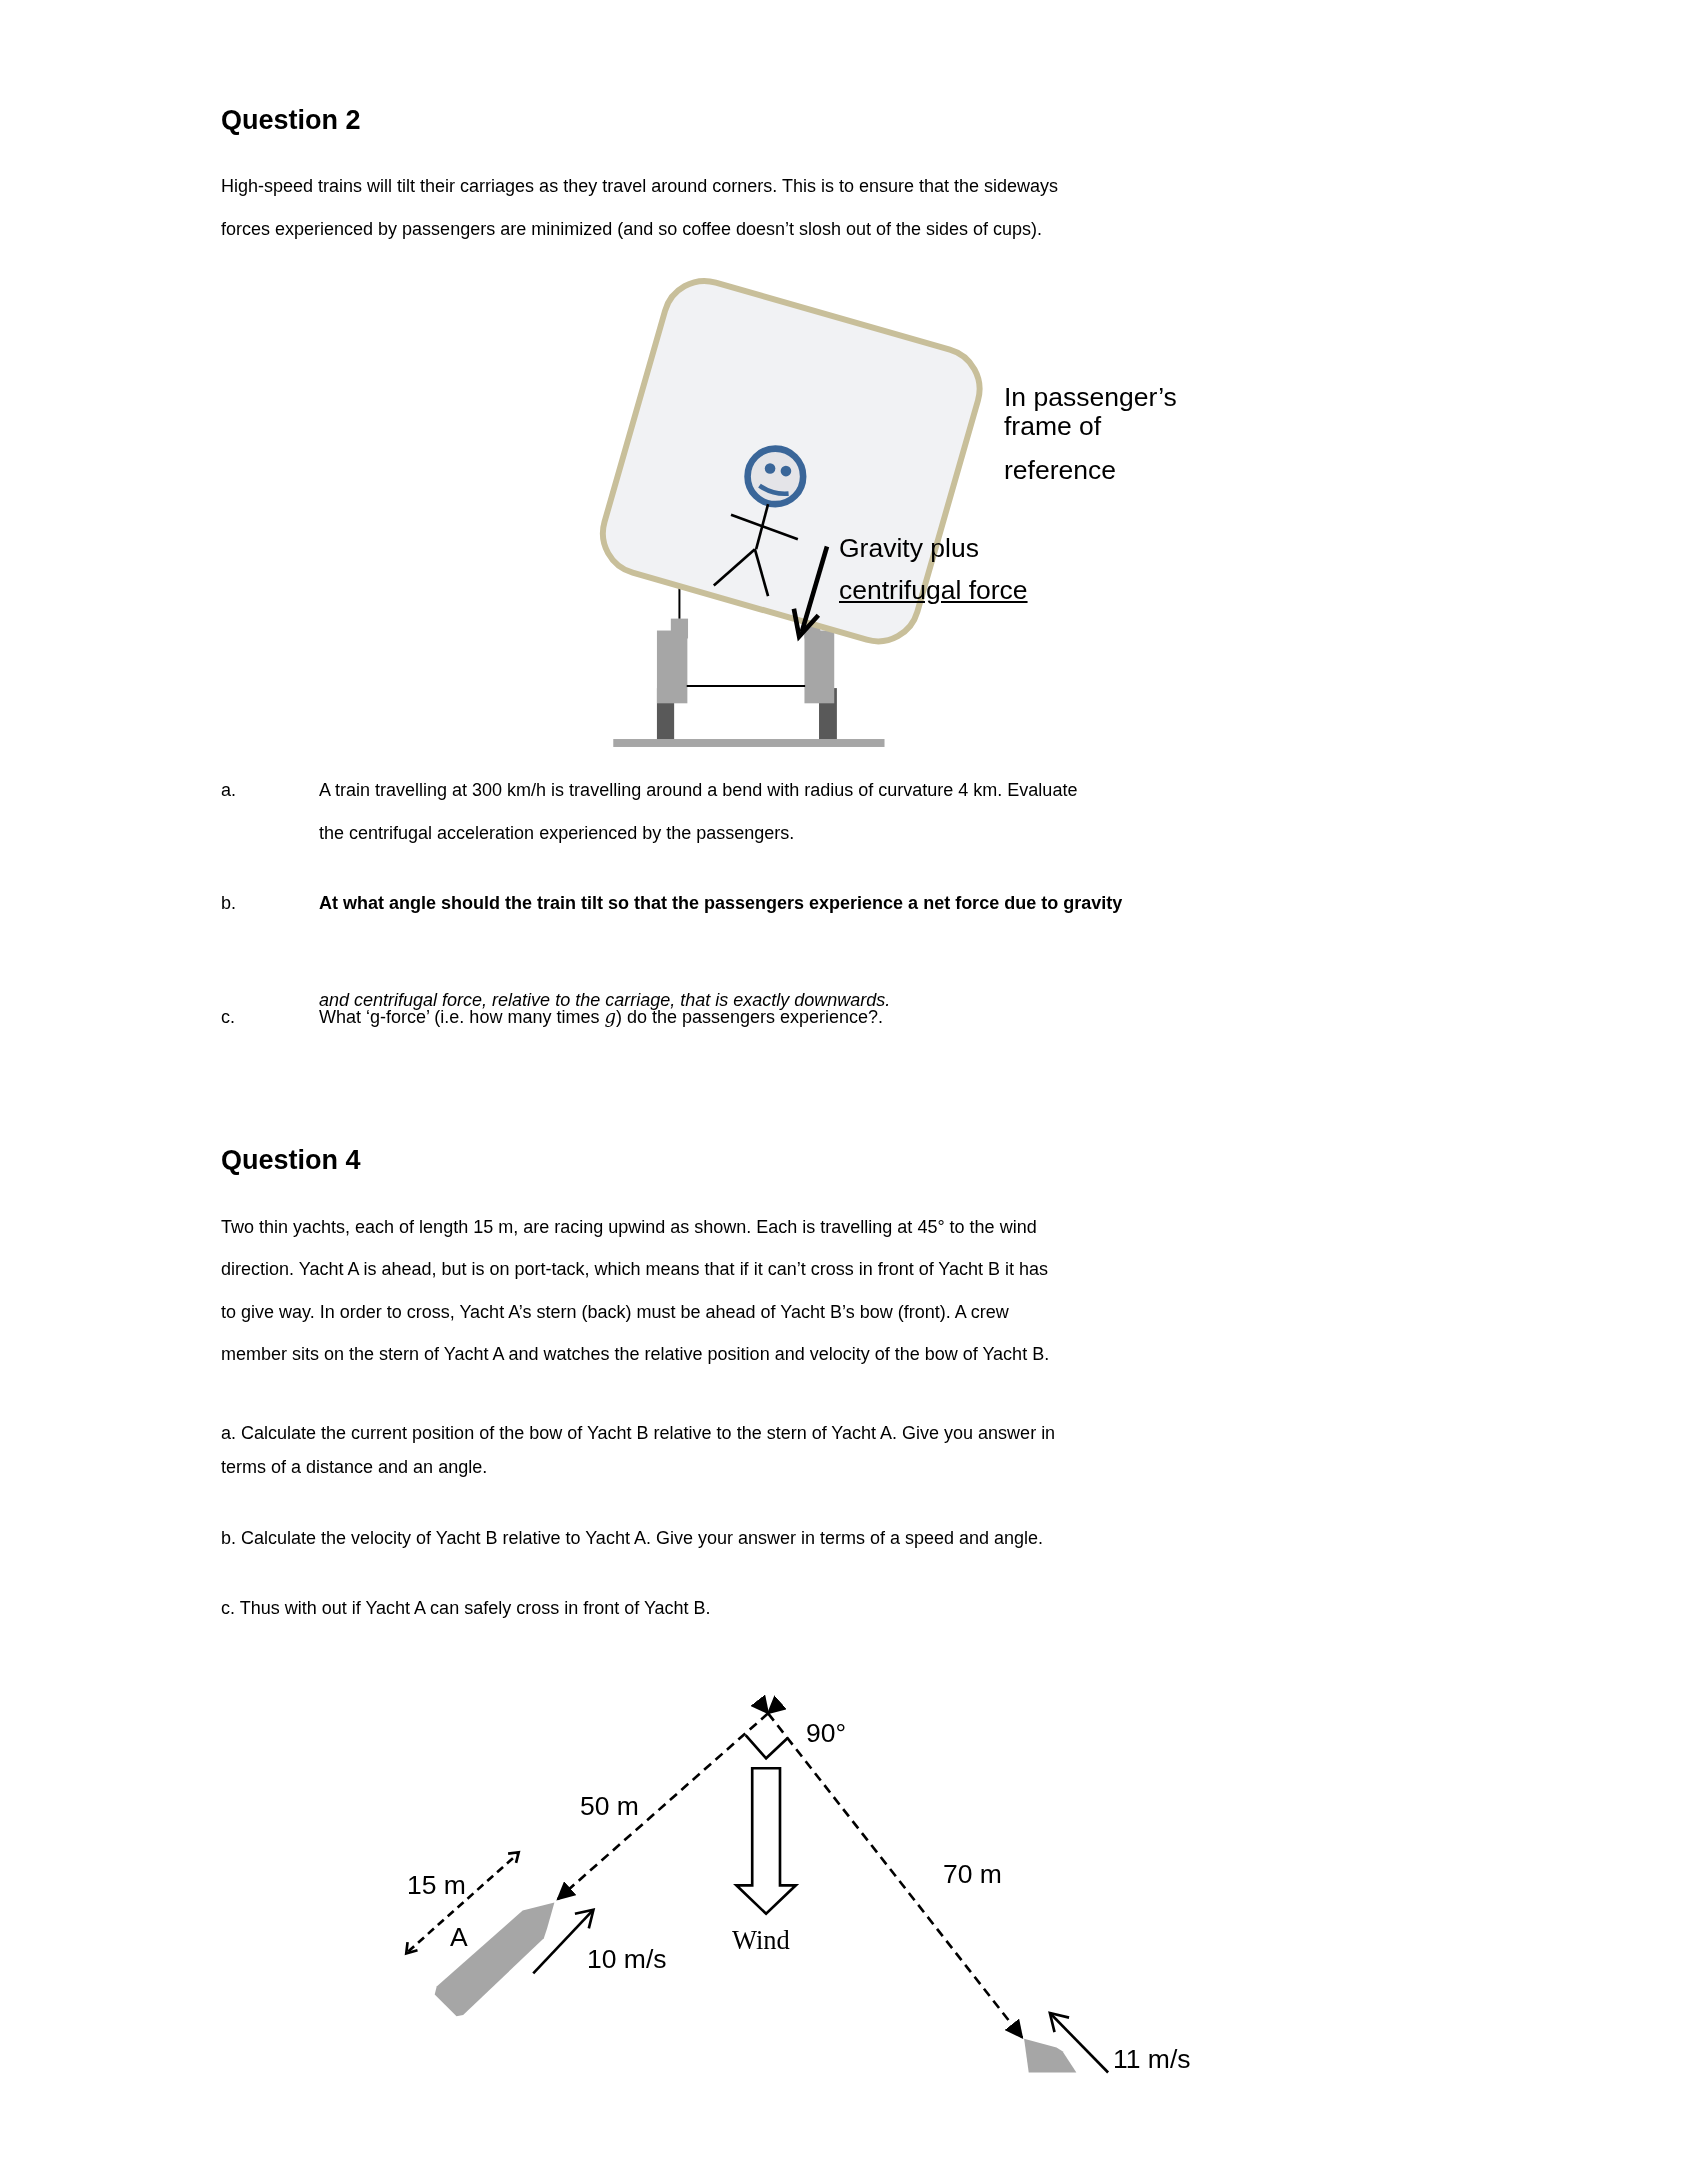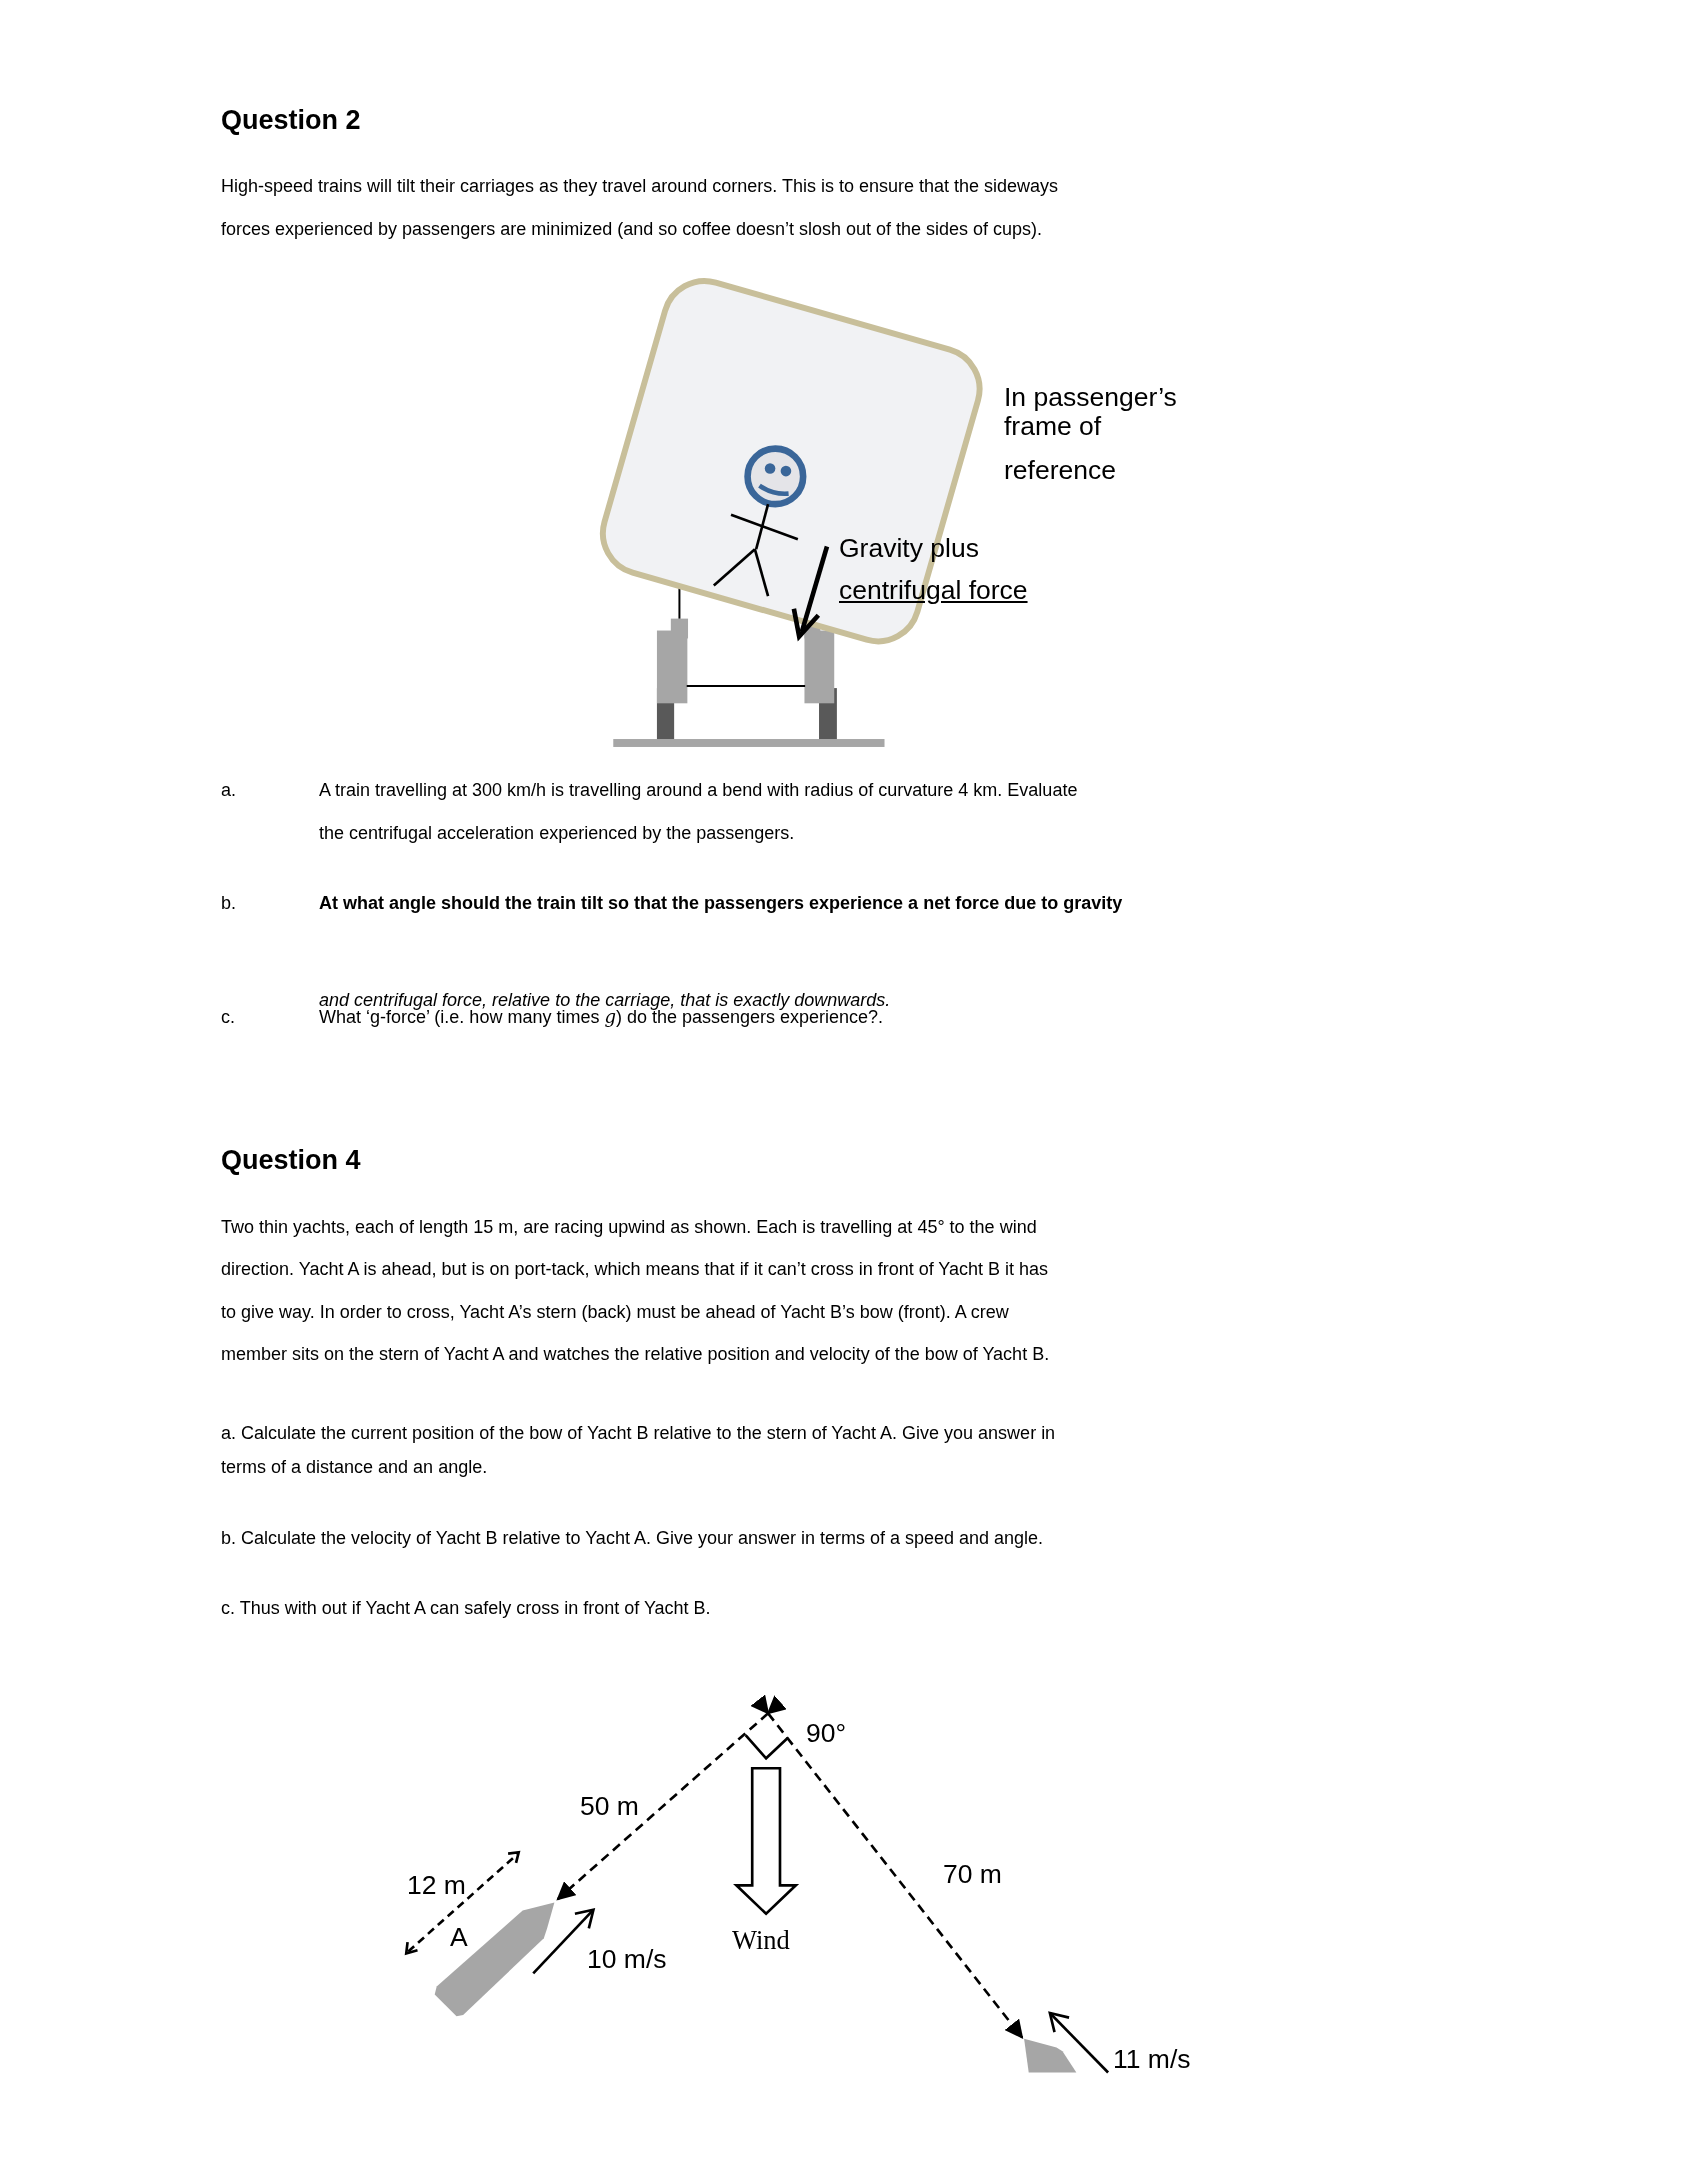--- a/index.html
+++ b/index.html
@@ -118,18 +118,18 @@
     <line x1="1675" y1="3133" x2="1587" y2="3043" stroke="#000" stroke-width="4"></line>
     <polyline points="1616,3050 1587,3043 1594,3072" fill="none" stroke="#000" stroke-width="4"></polyline>
   </g>
 
   <path d="M1137,2673 L1179,2673 L1179,2850 L1203,2850 L1158,2893 L1113,2850 L1137,2850 Z" fill="#fff" stroke="#000" stroke-width="4" stroke-linejoin="miter"></path>
 </svg>
 
 <div class="label" style="left:806px; top:1720px;">90°</div>
 <div class="label" style="left:580px; top:1793px;">50 m</div>
 <div class="label" style="left:943px; top:1861px;">70 m</div>
-<div class="label" style="left:407px; top:1872px;">12 m</div>
+<div class="label" style="left:407px; top:1872px;">15 m</div>
 <div class="label" style="left:450px; top:1924px;">A</div>
 <div class="label" style="left:587px; top:1946px;">10 m/s</div>
 <div class="label" style="left:732px; top:1927px;font-family:Liberation Serif, serif;">Wind</div>
 <div class="label" style="left:1113px; top:2046px;">11 m/s</div>
 
 
 </body></html>

